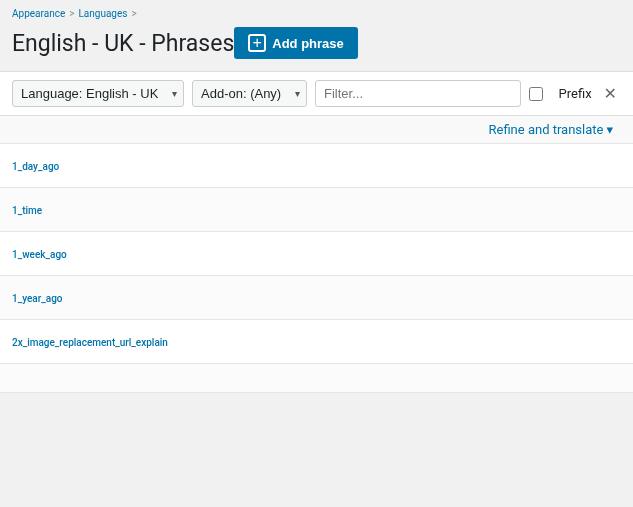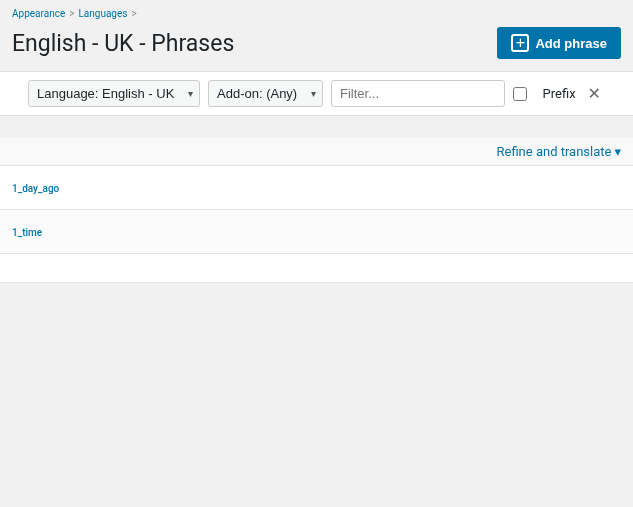--- a/index.html
+++ b/index.html
@@ -29,21 +29,20 @@
       color: #0073aa;
       text-decoration: none;
       cursor: pointer;
     }
     .breadcrumb .sep { color: #888; }
 
     
     .header-row {
       display: flex;
       align-items: center;
-      justify-content: space-between;
       padding: 4px 12px 12px 12px;
     }
     .page-title {
       font-size: 23px;
       font-weight: 400;
       color: #1d2327;
     }
 
     
     .add-phrase-btn {
@@ -69,21 +68,21 @@
       display: flex;
       align-items: center;
       justify-content: center;
       line-height: 1;
     }
 
     
     .filters-bar {
       display: flex;
       align-items: center;
-      padding: 8px 28px;
+      padding: 8px 12px;
       gap: 8px;
       background: #fff;
       border-top: 1px solid #ddd;
       border-bottom: 1px solid #ddd;
     }
 
     .select-wrapper {
       position: relative;
       display: inline-flex;
       align-items: center;
@@ -147,24 +146,23 @@
       color: #666;
       font-size: 16px;
       padding: 2px 4px;
       line-height: 1;
     }
 
     
     .refine-bar {
       display: flex;
       justify-content: flex-end;
-      padding: 6px 12px;
+      padding: 6px 20px;
       background: #f9f9f9;
       border-bottom: 1px solid #e5e5e5;
-      margin-top: 22px;
     }
     .refine-link {
       color: #0073aa;
       font-size: 13px;
       cursor: pointer;
       text-decoration: none;
       display: flex;
       align-items: center;
       gap: 3px;
     }
@@ -248,17 +246,26 @@
   </div>
 
   <div class="phrase-list">
     <div class="phrase-row">
       <span class="phrase-key">1_day_ago</span>
     </div>
     <div class="phrase-row">
       <span class="phrase-key">1_time</span>
     </div>
     <div class="phrase-row">
+      <span class="phrase-key">1_week_ago</span>
+    </div>
+    <div class="phrase-row">
+      <span class="phrase-key">1_year_ago</span>
+    </div>
+    <div class="phrase-row">
+      <span class="phrase-key">2x_image_replacement_url_explain</span>
+    </div>
+    <div class="phrase-row">
       
     </div>
   </div>
 
 </div>
 
 </body></html>

